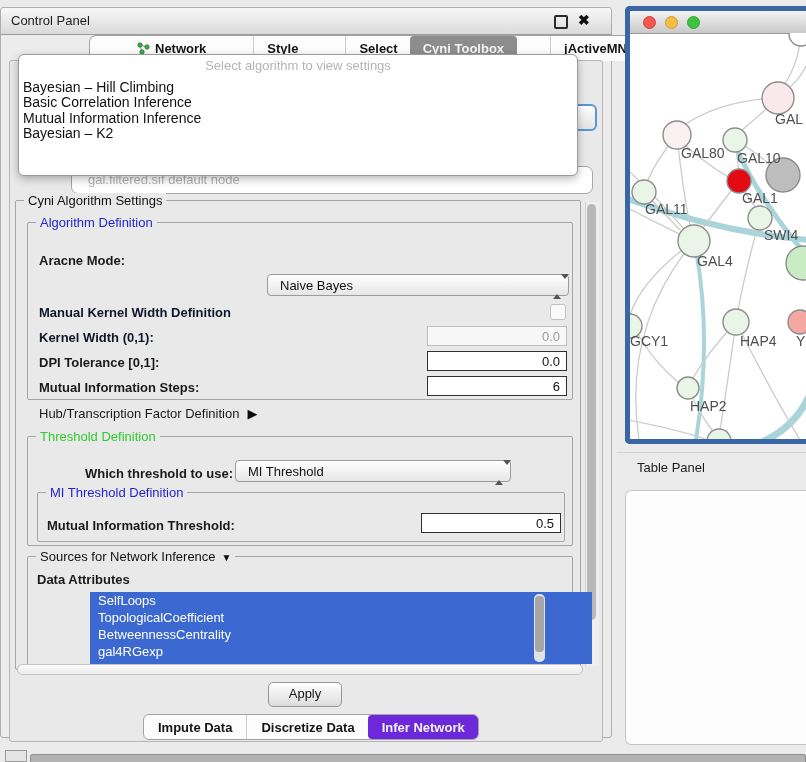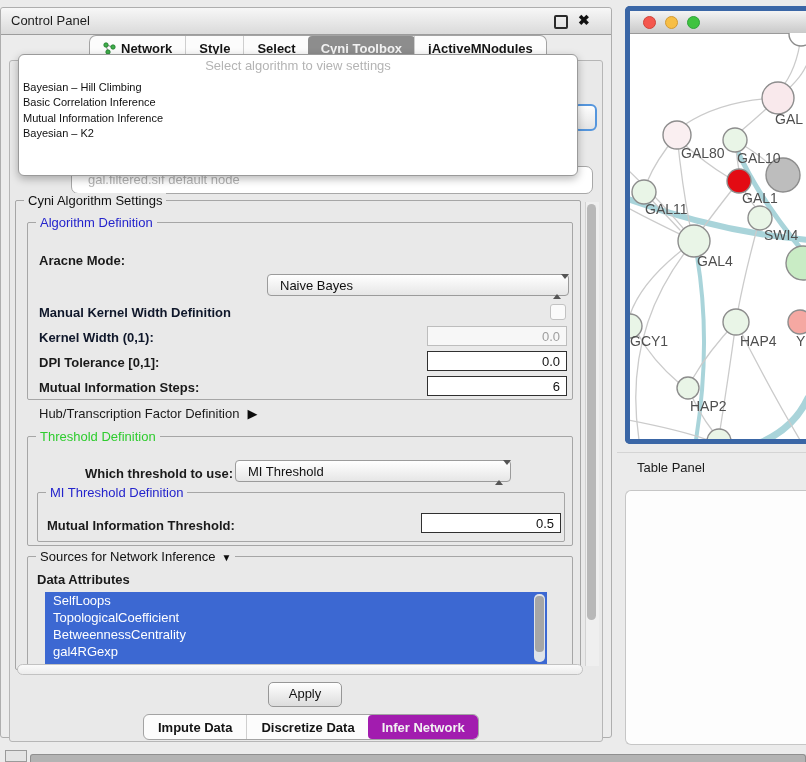--- a/index.html
+++ b/index.html
@@ -13,39 +13,39 @@
       background:linear-gradient(#f7f7f7,#dadada);border-bottom:1px solid #9c9c9c;
       border-radius:3px 3px 0 0;}
   .cp-title{position:absolute;left:10px;top:5px;font-size:13px;color:#1c1c1c;}
   .tb-float{position:absolute;left:553px;top:7px;width:10px;height:10px;border:2px solid #2a2a2a;border-radius:2px;}
   .tb-close{position:absolute;left:577px;top:4px;font-size:14px;font-weight:bold;color:#111;}
 
   
   .tabbar{position:absolute;left:88px;top:27px;height:25px;display:flex;align-items:stretch;
       background:#fcfcfc;border:1px solid #a3a3a3;border-bottom:none;border-radius:7px 7px 0 0;overflow:hidden;}
   .tab{display:flex;align-items:center;gap:5px;padding:0 13px;font-size:13px;font-weight:bold;color:#141414;
-      border-left:1px solid #cfcfcf;white-space:nowrap;}
+      border-left:1px solid #cfcfcf;white-space:nowrap;margin-left:34px;}
   .tab:first-child{border-left:none;}
   .tab.active{background:#8d8d8d;color:#f4f4f4;border-left:none;border-radius:4px;margin:0 -1px;}
 
   .cp-content{position:absolute;left:8px;top:52px;width:594px;height:682px;background:#e9e9e9;
       border:1px solid #b6b6b6;border-radius:3px;box-sizing:border-box;}
 
   
   .bg-combo{position:absolute;left:70px;top:158px;width:522px;height:28px;background:#fff;
       border:1px solid #a8a8a8;border-radius:7px;font-size:13px;color:#b3b3b3;line-height:26px;padding-left:16px;box-sizing:border-box;}
   .bg-blue{position:absolute;left:572px;top:96px;width:24px;height:27px;border:2px solid #5596dd;border-radius:6px;
       background:linear-gradient(#fdfdfd,#e4e4e4);box-sizing:border-box;}
 
   
   .popup{position:absolute;left:18px;top:54px;width:560px;height:122px;background:#fff;
       border:1px solid #9a9a9a;border-radius:6px;box-shadow:0 3px 8px rgba(0,0,0,.28);z-index:30;box-sizing:border-box;}
   .popup-ph{position:absolute;left:0;top:3px;width:100%;text-align:center;color:#b4b4b4;font-size:13px;}
   .popup-list{position:absolute;left:4px;top:25px;right:4px;}
-  .popup-item{font-size:11px;line-height:15.4px;color:#101010;white-space:nowrap;}
+  .popup-item{font-size:14px;line-height:15.4px;color:#101010;white-space:nowrap;}
   .popup-item.sel{font-weight:bold;}
 
   
   .group{position:absolute;border:1px solid #a6a6a6;border-radius:2px;box-sizing:border-box;}
   .legend{position:absolute;top:-8px;left:8px;background:#e9e9e9;padding:0 4px;font-size:13px;white-space:nowrap;}
 
   .lab{position:absolute;font-size:13px;font-weight:bold;color:#1a1a1a;white-space:nowrap;}
   .lab.dis{color:#0f172a;}
   .lab.plain{font-weight:normal;}
 
@@ -78,21 +78,21 @@
   .h-sb{position:absolute;left:16px;top:656px;width:566px;height:11px;border:1px solid #c2c2c2;border-radius:6px;
       background:linear-gradient(#fbfbfb,#ececec);box-sizing:border-box;}
 
   .apply{position:absolute;left:267px;top:674px;width:72px;height:23px;border:1px solid #979797;border-radius:5px;
       background:linear-gradient(#ffffff,#dcdcdc);font-size:13px;text-align:center;line-height:21px;color:#111;}
 
   .bottom-tabs{position:absolute;left:142px;top:706px;height:24px;display:flex;background:#fcfcfc;
       border:1px solid #a3a3a3;border-radius:6px;overflow:hidden;}
   .btab{display:flex;align-items:center;padding:0 14px;font-size:13px;font-weight:bold;color:#141414;border-left:1px solid #cfcfcf;white-space:nowrap;}
   .btab:first-child{border-left:none;}
-  .btab.active{background:#a21caf;color:#f2f2f2;border-left:none;border-radius:4px;margin:0 -1px;}
+  .btab.active{background:#6d28d9;color:#f2f2f2;border-left:none;border-radius:4px;margin:0 -1px;}
 
   
   .net{position:absolute;left:625px;top:6px;width:181px;height:438px;
       border:5px solid #3a66a6;border-right:none;border-radius:5px 0 0 5px;background:#fff;box-sizing:border-box;}
   .net-titlebar{position:absolute;left:0;top:0;width:100%;height:22px;
       background:linear-gradient(#f4f4f4,#c9c9c9);border-bottom:1px solid #9a9a9a;}
   .light{position:absolute;top:4.5px;width:13px;height:13px;border-radius:50%;box-sizing:border-box;}
   .net-svg{position:absolute;left:0;top:22px;}
 
   
@@ -194,21 +194,21 @@
     </div>
     <span class="lab" style="left:46px;top:510px;">Mutual Information Threshold:</span>
     <input class="fieldbox" style="left: 420px; top: 505px;" readonly="" value="0.5">
 
     <div class="group" style="left:26px;top:548px;width:546px;height:110px;">
       <span class="legend">
         <span>Sources for Network Inference</span><span class="src-arrow">▼</span>
       </span>
     </div>
     <span class="lab" style="left:36px;top:564px;">Data Attributes</span>
-    <div class="attr-list" id="attr-list" style="background: rgb(60, 104, 210);">
+    <div class="attr-list" id="attr-list" style="background: rgb(60, 104, 210); margin-left: 45px;">
         <div class="attr-item">SelfLoops</div>
         <div class="attr-item">TopologicalCoefficient</div>
         <div class="attr-item">BetweennessCentrality</div>
         <div class="attr-item">gal4RGexp</div>
       </div>
     <div class="attr-sb-track"></div>
     <div class="attr-sb-thumb"></div>
 
     <div class="h-sb"></div>
 

